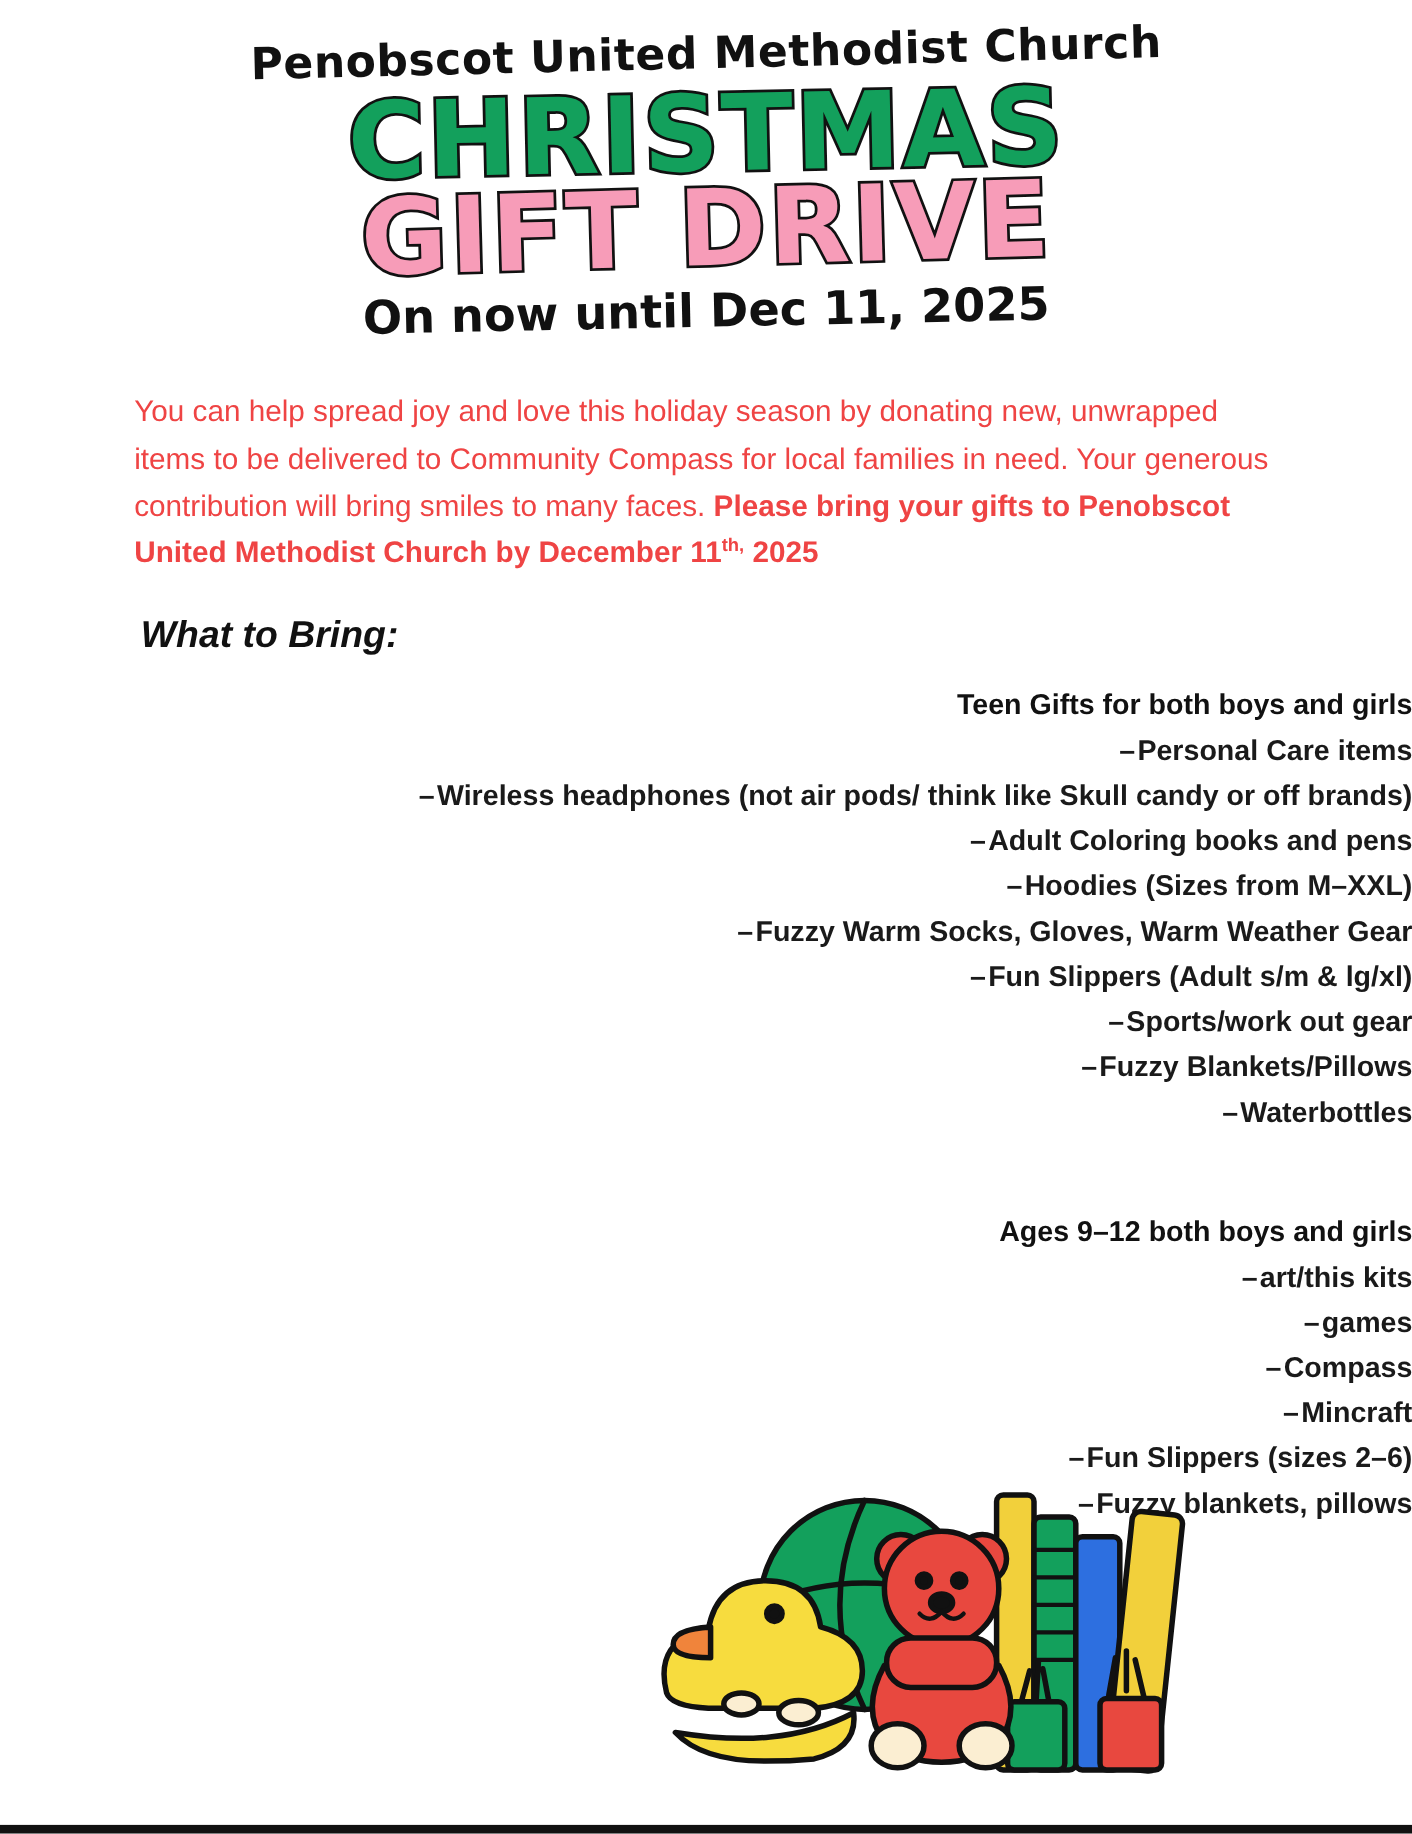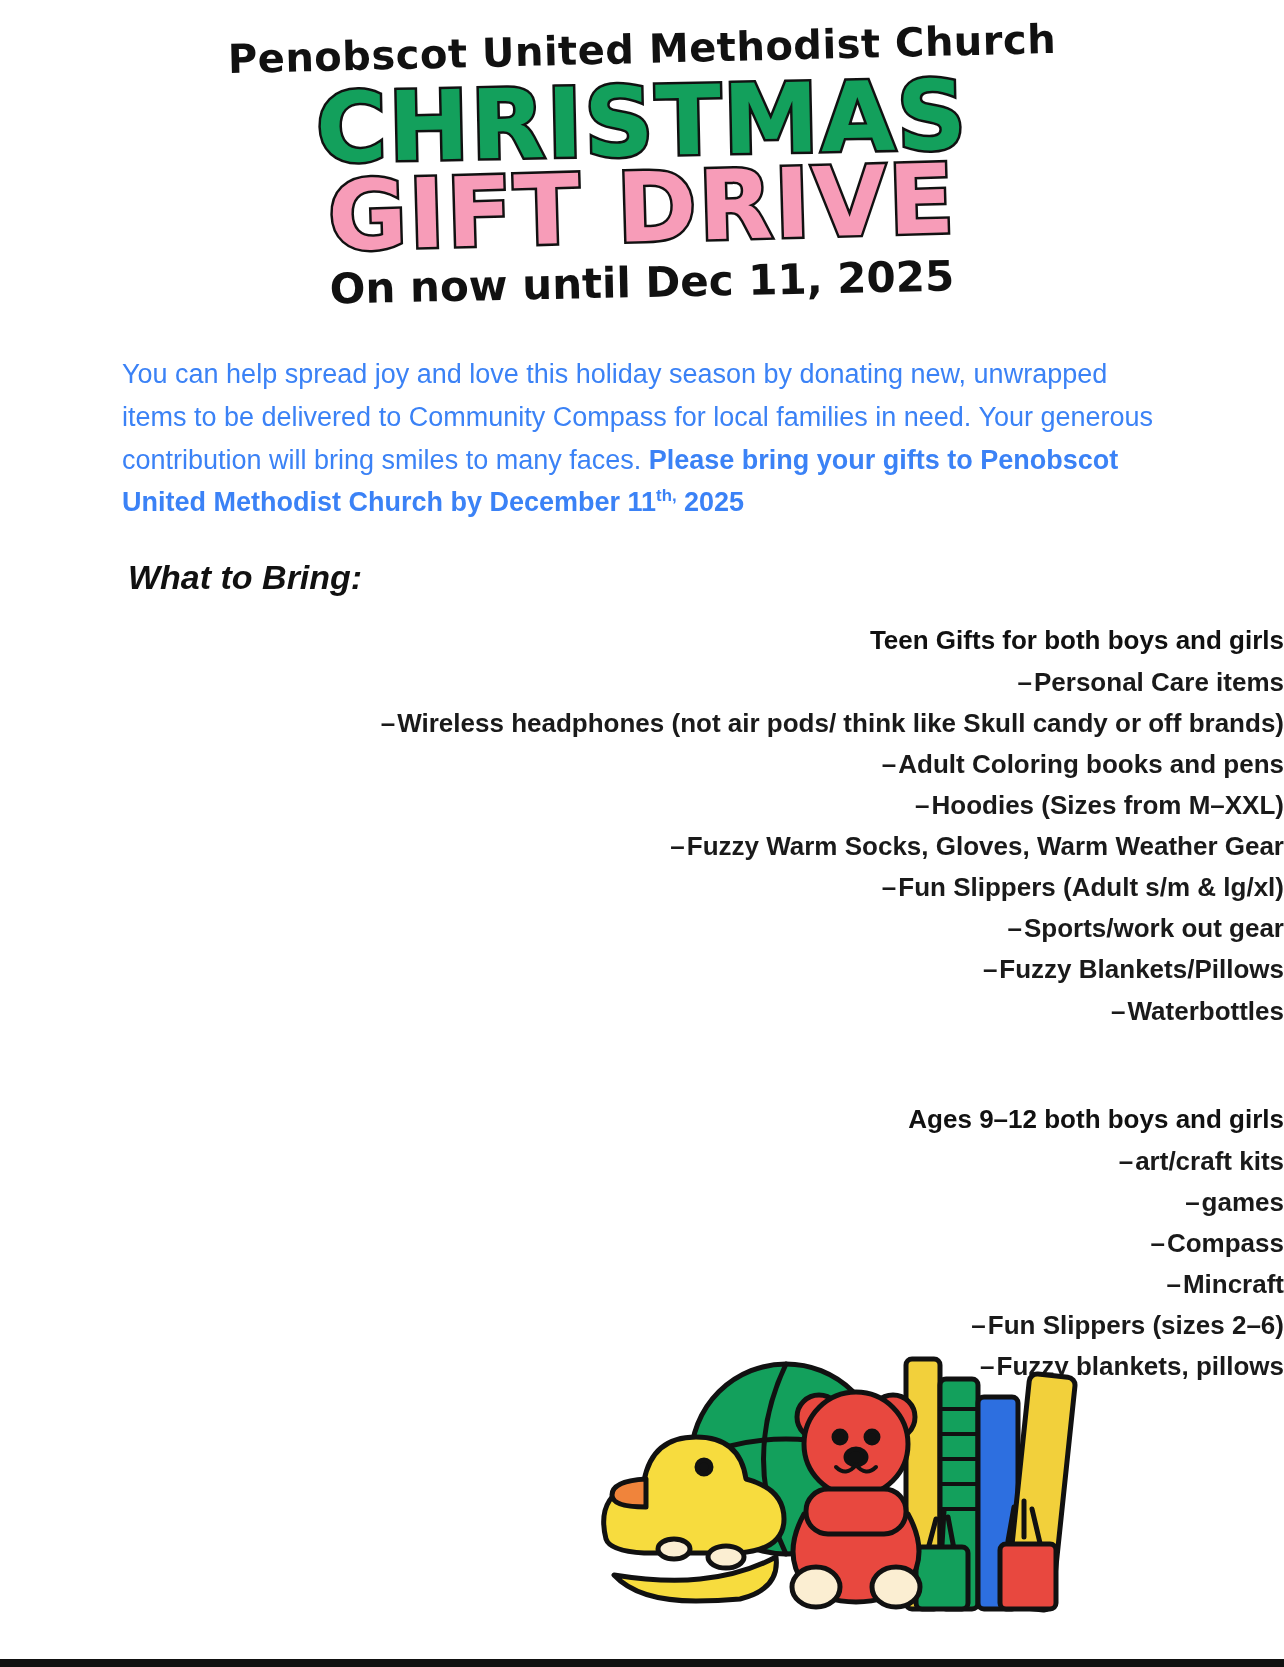--- a/index.html
+++ b/index.html
@@ -66,21 +66,21 @@
     color: #111111;
     transform: rotate(-1.2deg);
     margin: 4px 0 0 0;
   }
 
   
   .intro {
     margin: 46px 120px 0 122px;
     font-size: 27px;
     line-height: 1.58;
-    color: #3b82f6;
+    color: #ef4444;
   }
   .intro .bold {
     font-weight: 700;
   }
   sup {
     font-size: 0.62em;
     vertical-align: super;
   }
 
   .section-title {
@@ -166,21 +166,21 @@
       <li>Hoodies (Sizes from M–XXL)</li>
       <li>Fuzzy Warm Socks, Gloves, Warm Weather Gear</li>
       <li>Fun Slippers (Adult s/m &amp; lg/xl)</li>
       <li>Sports/work out gear</li>
       <li>Fuzzy Blankets/Pillows</li>
       <li>Waterbottles</li>
     </ul>
 
     <div class="group-heading second">Ages 9–12 both boys and girls</div>
     <ul class="items">
-      <li>art/craft kits</li>
+      <li>art/this kits</li>
       <li>games</li>
       <li>Compass</li>
       <li>Mincraft</li>
       <li>Fun Slippers (sizes 2–6)</li>
       <li>Fuzzy blankets, pillows</li>
     </ul>
   </div>
 
   <svg class="illustration" viewBox="0 0 540 300" xmlns="http://www.w3.org/2000/svg">
     <g stroke="#111111" stroke-width="5" stroke-linejoin="round" stroke-linecap="round">

